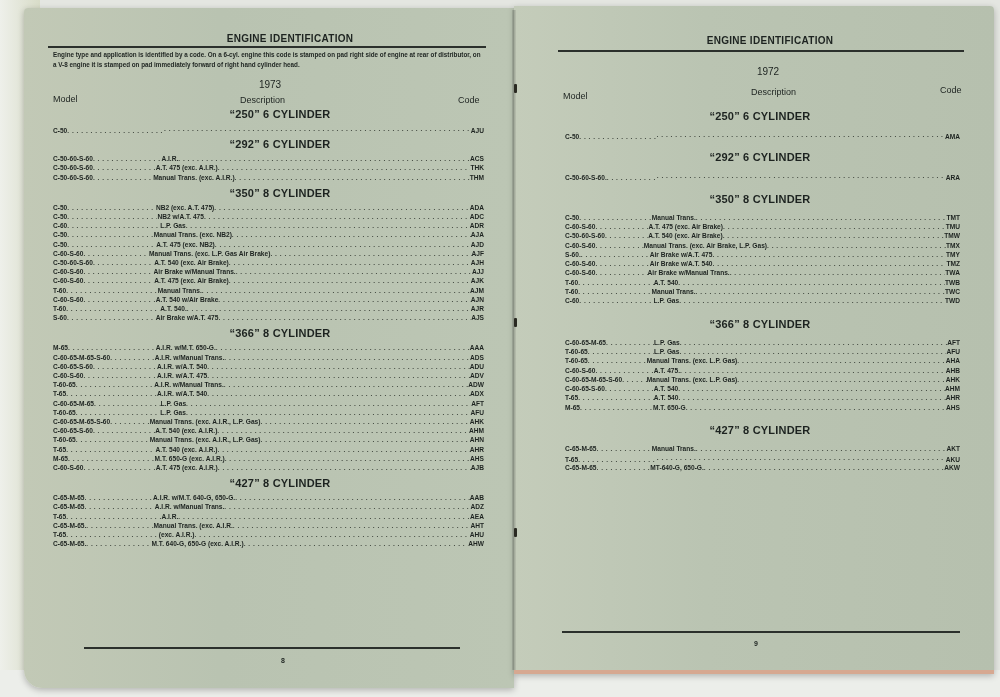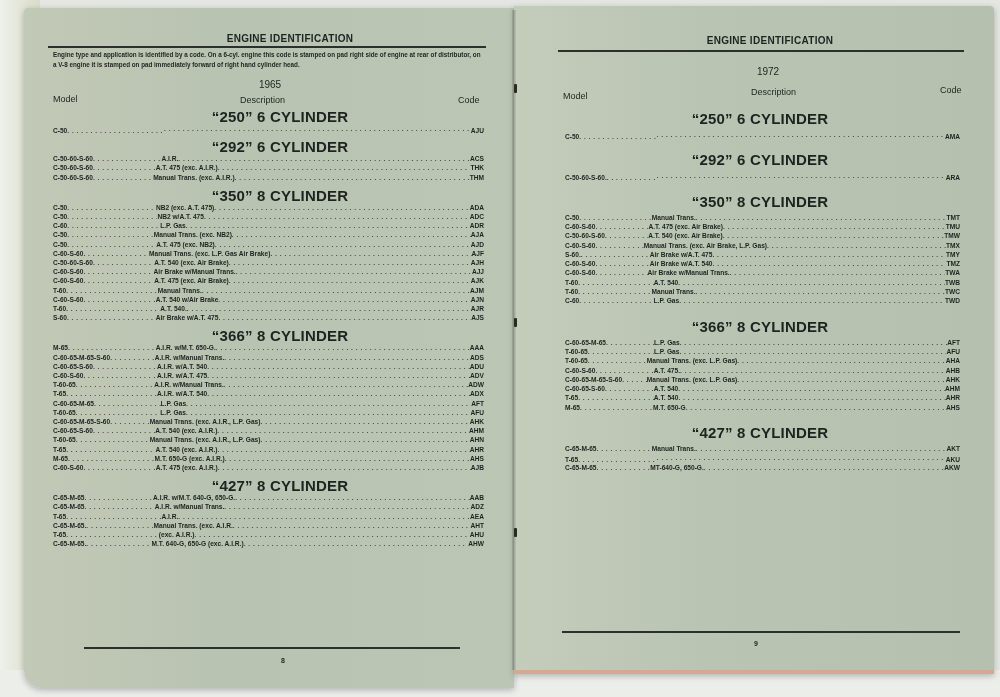--- a/index.html
+++ b/index.html
@@ -43,21 +43,21 @@
     font-size: 10px; font-weight: bold; letter-spacing: 0.3px;
   }
   .rule { position: absolute; height: 2px; background: #2b302c; }
   .intro {
     position: absolute; left: 53px; top: 50px; width: 430px;
     font-size: 6.3px; font-weight: bold; line-height: 10px;
   }
   .year { position: absolute; font-size: 10px; text-align: center; }
   .col-head { position: absolute; font-size: 9px; }
   .section {
-    position: absolute; font-size: 15px; font-weight: bold; letter-spacing: 0.2px; text-align: center;
+    position: absolute; font-size: 11px; font-weight: bold; letter-spacing: 0.2px; text-align: center;
   }
   .row {
     position: absolute; display: flex; align-items: baseline;
     font-size: 6.6px; font-weight: bold; height: 9px; line-height: 9px; white-space: nowrap;
   }
   .row .m { flex: 0 0 auto; }
   .row .lead1 { flex: 1 1 auto; overflow: hidden; color: #3a4038; letter-spacing: 0.5px; }
   .row .lead1::after { content: " . . . . . . . . . . . . . . . . . . . . . . . . . . . . . . . . . . . . . . . . . . . . . . . . . . . . . . . . . . . . . . . . . . . . . . . . . . . . . . . . . . . . . . . . . . . . . . . . . . . . . . . . . . . . . . . . . . . . . . . . . ."; }
   .row .d { flex: 0 0 auto; }
   .row .c { flex: 0 0 auto; }
@@ -73,21 +73,21 @@
 
 <div class="page page-right"></div>
 <div class="spine"></div>
 <div class="staple" style="top:84px"></div>
 <div class="staple" style="top:318px"></div>
 <div class="staple" style="top:528px"></div>
 
 <div class="header-title" style="left:200px; top:33px; width:180px;">ENGINE IDENTIFICATION</div>
 <div class="rule" style="left:48px; top:46px; width:438px;"></div>
 <div class="intro">Engine type and application is identified by a code.  On a 6-cyl. engine this code is stamped on pad right side of engine at rear of distributor, on a V-8 engine it is stamped on pad immediately forward of right hand cylinder head.</div>
-<div class="year" style="left:240px; top:79px; width:60px;">1965</div>
+<div class="year" style="left:240px; top:79px; width:60px;">1973</div>
 <div class="col-head" style="left:53px; top:94px;">Model</div>
 <div class="col-head" style="left:240px; top:95px;">Description</div>
 <div class="col-head" style="left:458px; top:95px;">Code</div>
 <div id="left-sections">
     <div class="section" style="left: 180px; width: 200px; top: 108px;">“250” 6 CYLINDER</div>
     <div class="row" style="left: 53px; width: 431px; top: 124px;">
       <span style="display: flex; width: 205px; overflow: hidden;">
         <span class="m">C-50</span>
         <span class="lead1"></span>
       </span>

